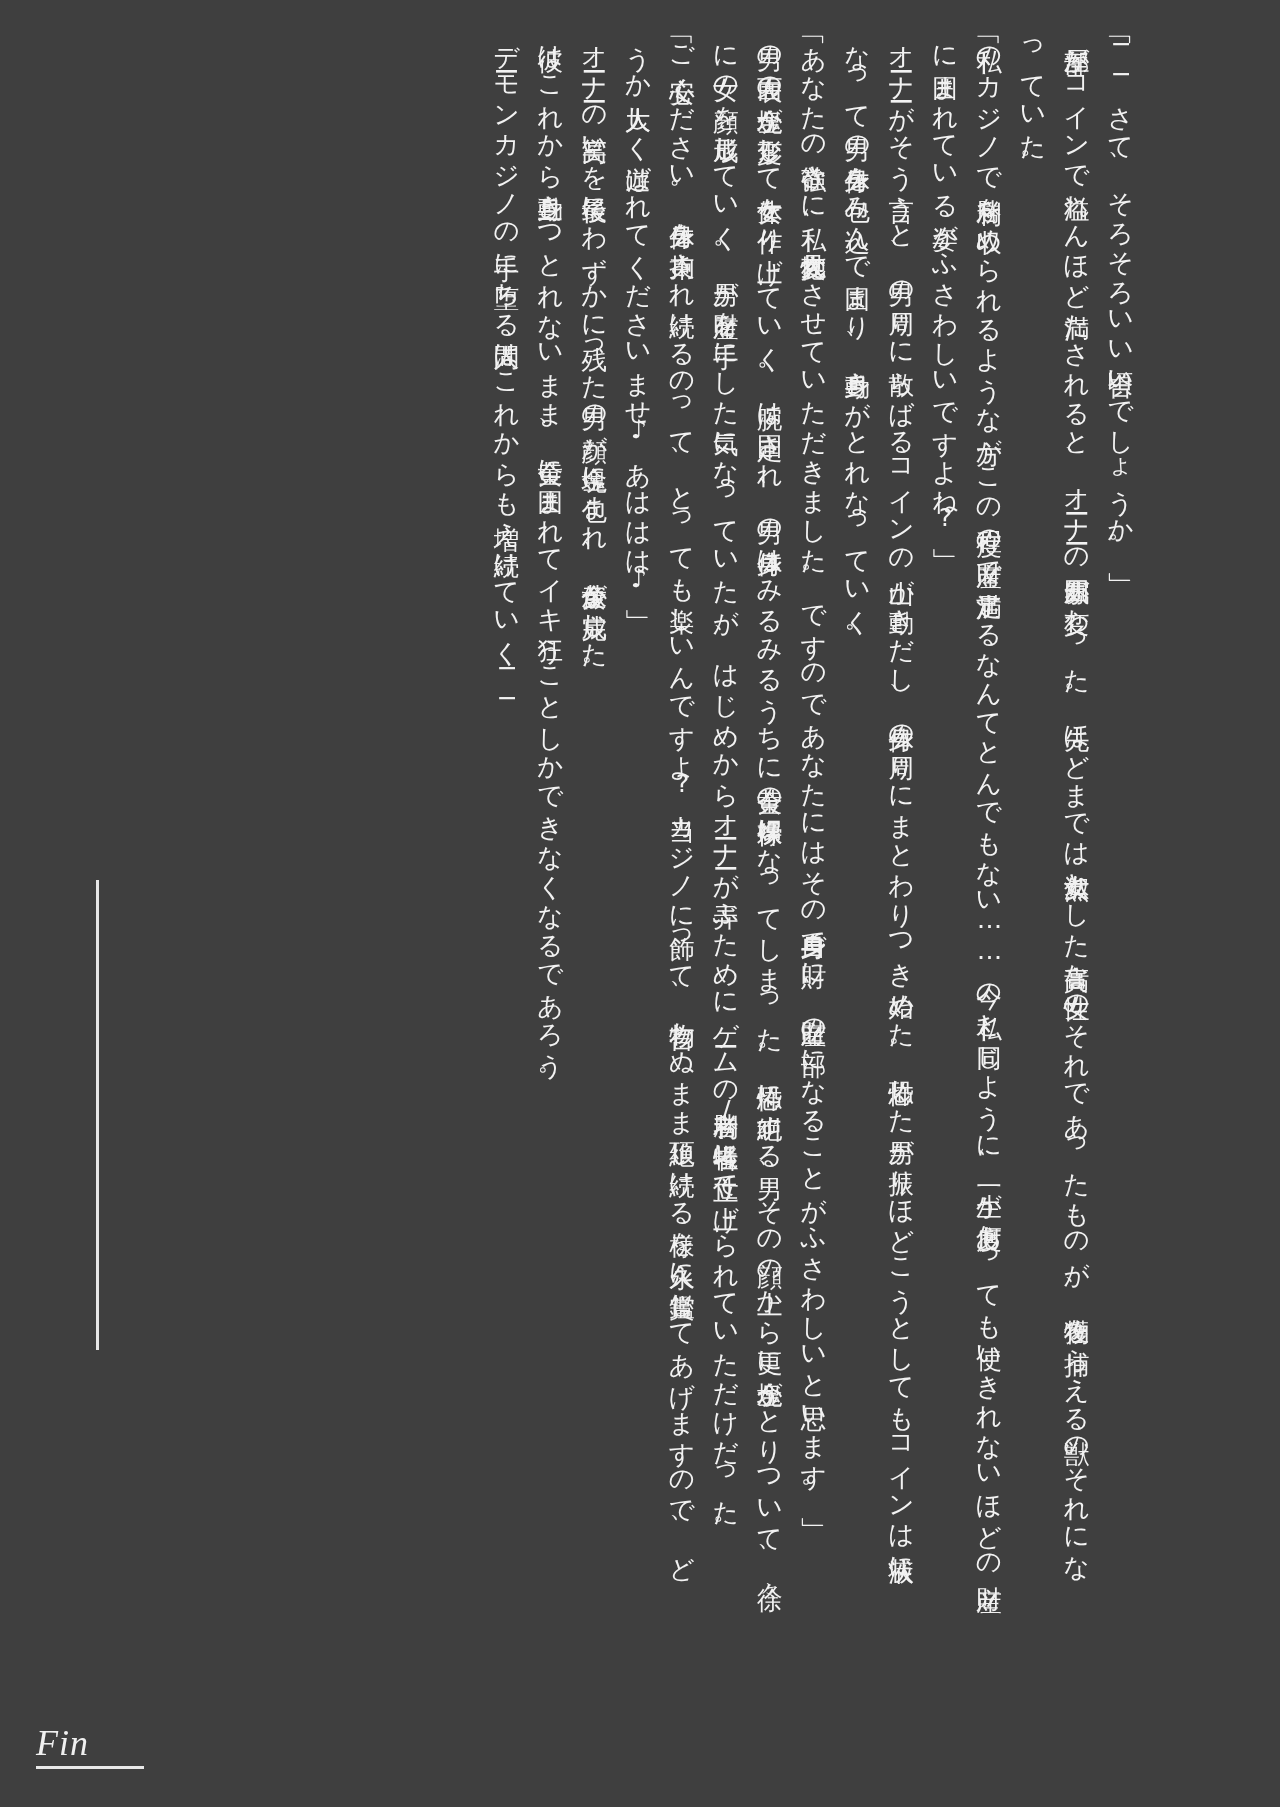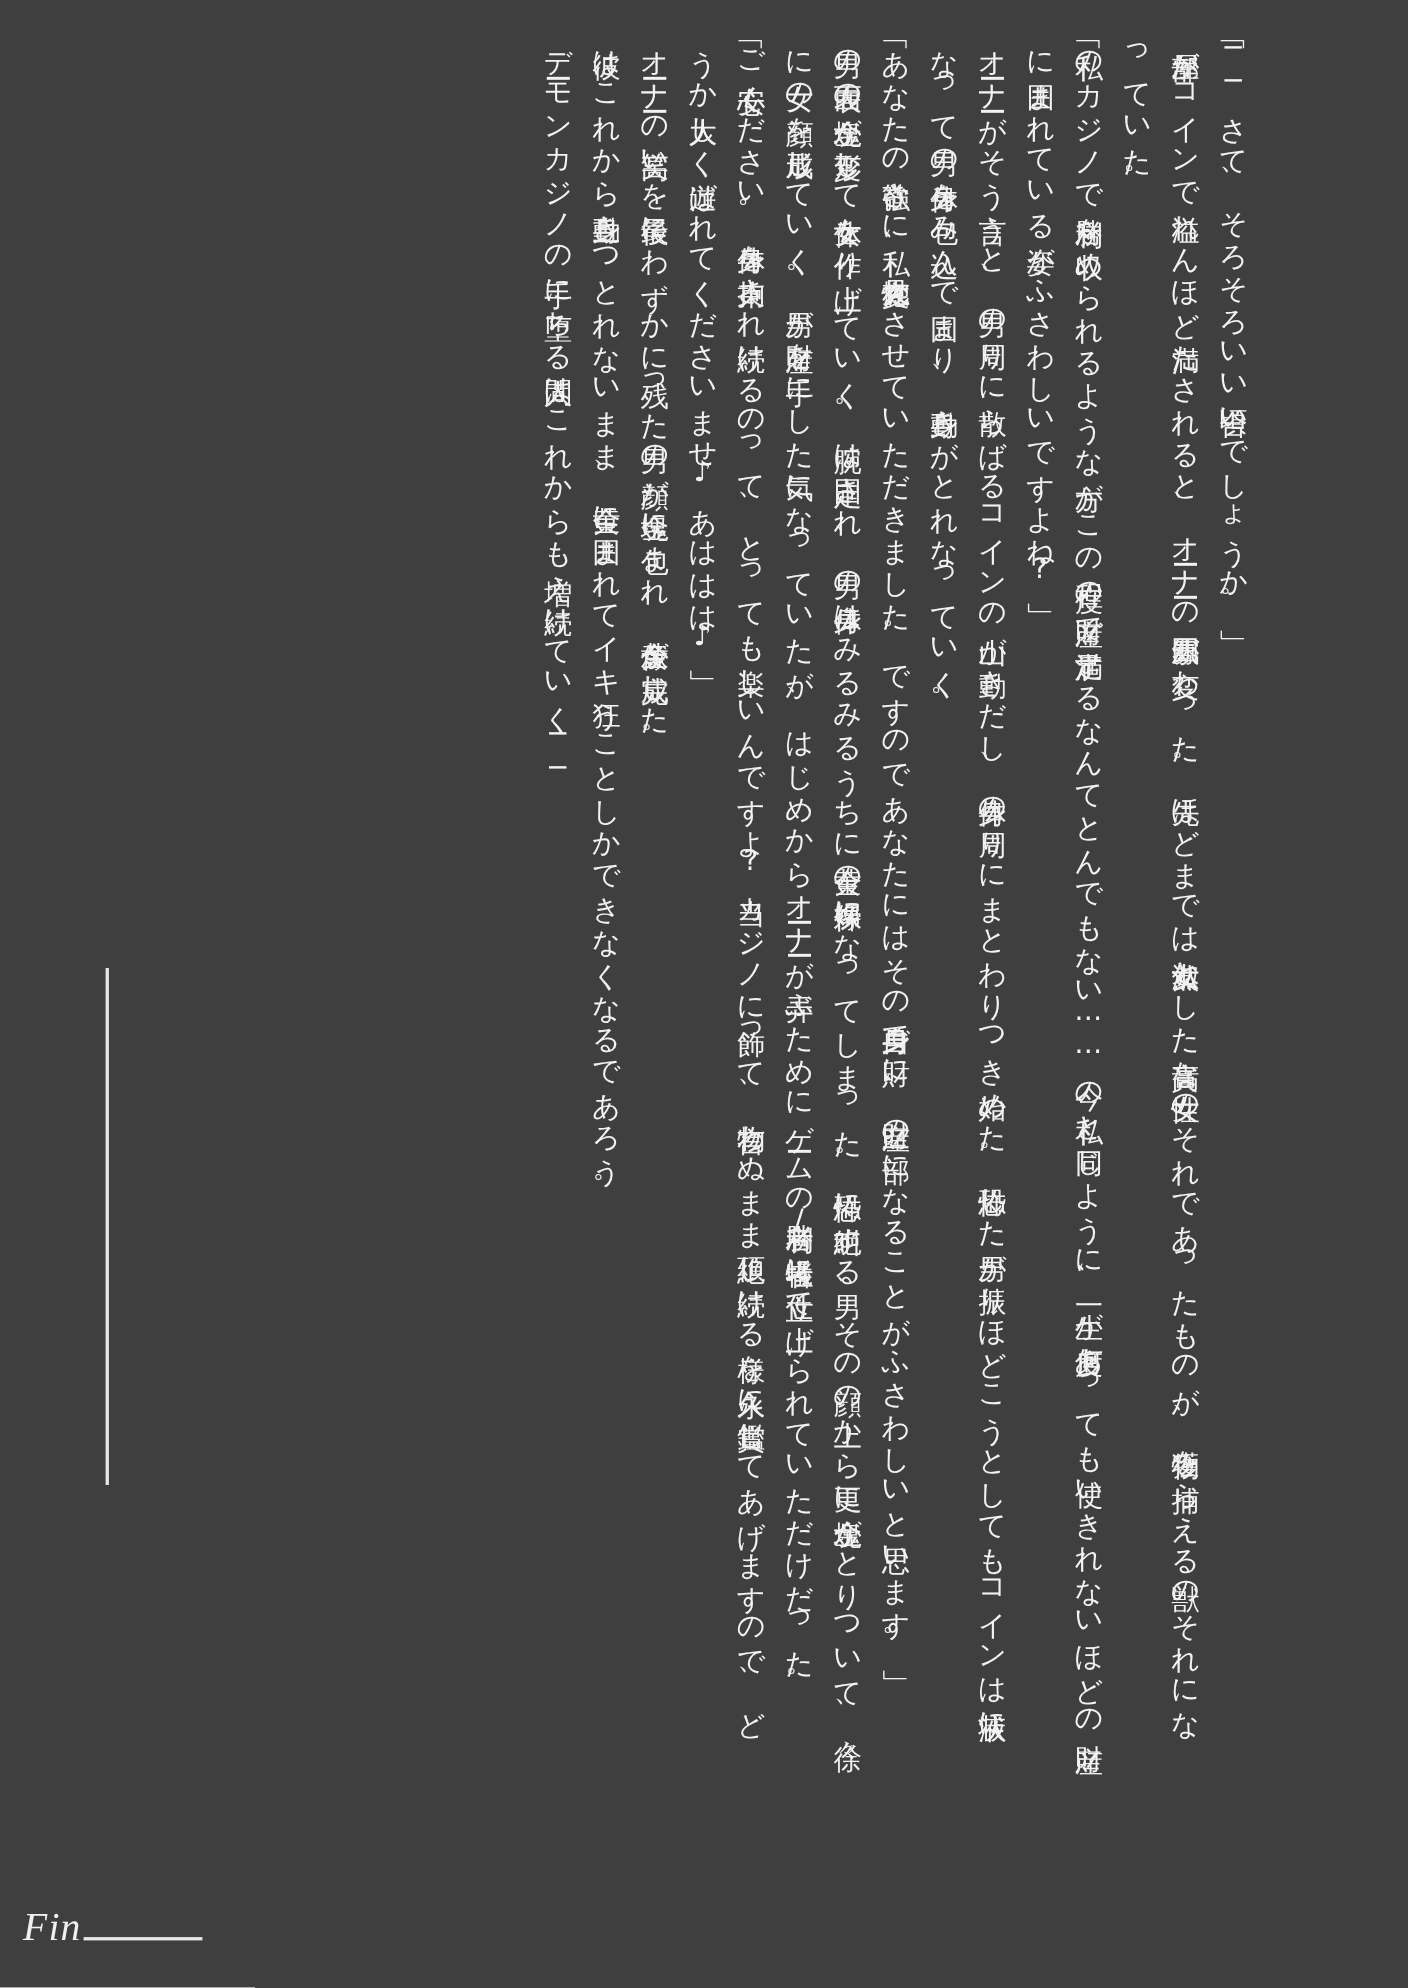--- a/index.html
+++ b/index.html
@@ -54,25 +54,26 @@
     white-space: pre-wrap;
     word-break: break-all;
     text-align: justify;
     text-justify: inter-character;
   }
   .para.gap {
     margin-left: 4px;
   }
   .fin-wrap {
     position: absolute;
-    left: 21px;
+    left: 36px;
     bottom: 34px;
     display: flex;
     align-items: baseline;
     gap: 2px;
+    flex-direction: column;
   }
   .fin-text {
     color: #f0f0f0;
     font-family: "Liberation Serif", serif;
     font-style: italic;
     font-size: 36px;
     letter-spacing: 1px;
   }
   .fin-rule {
     display: block;

